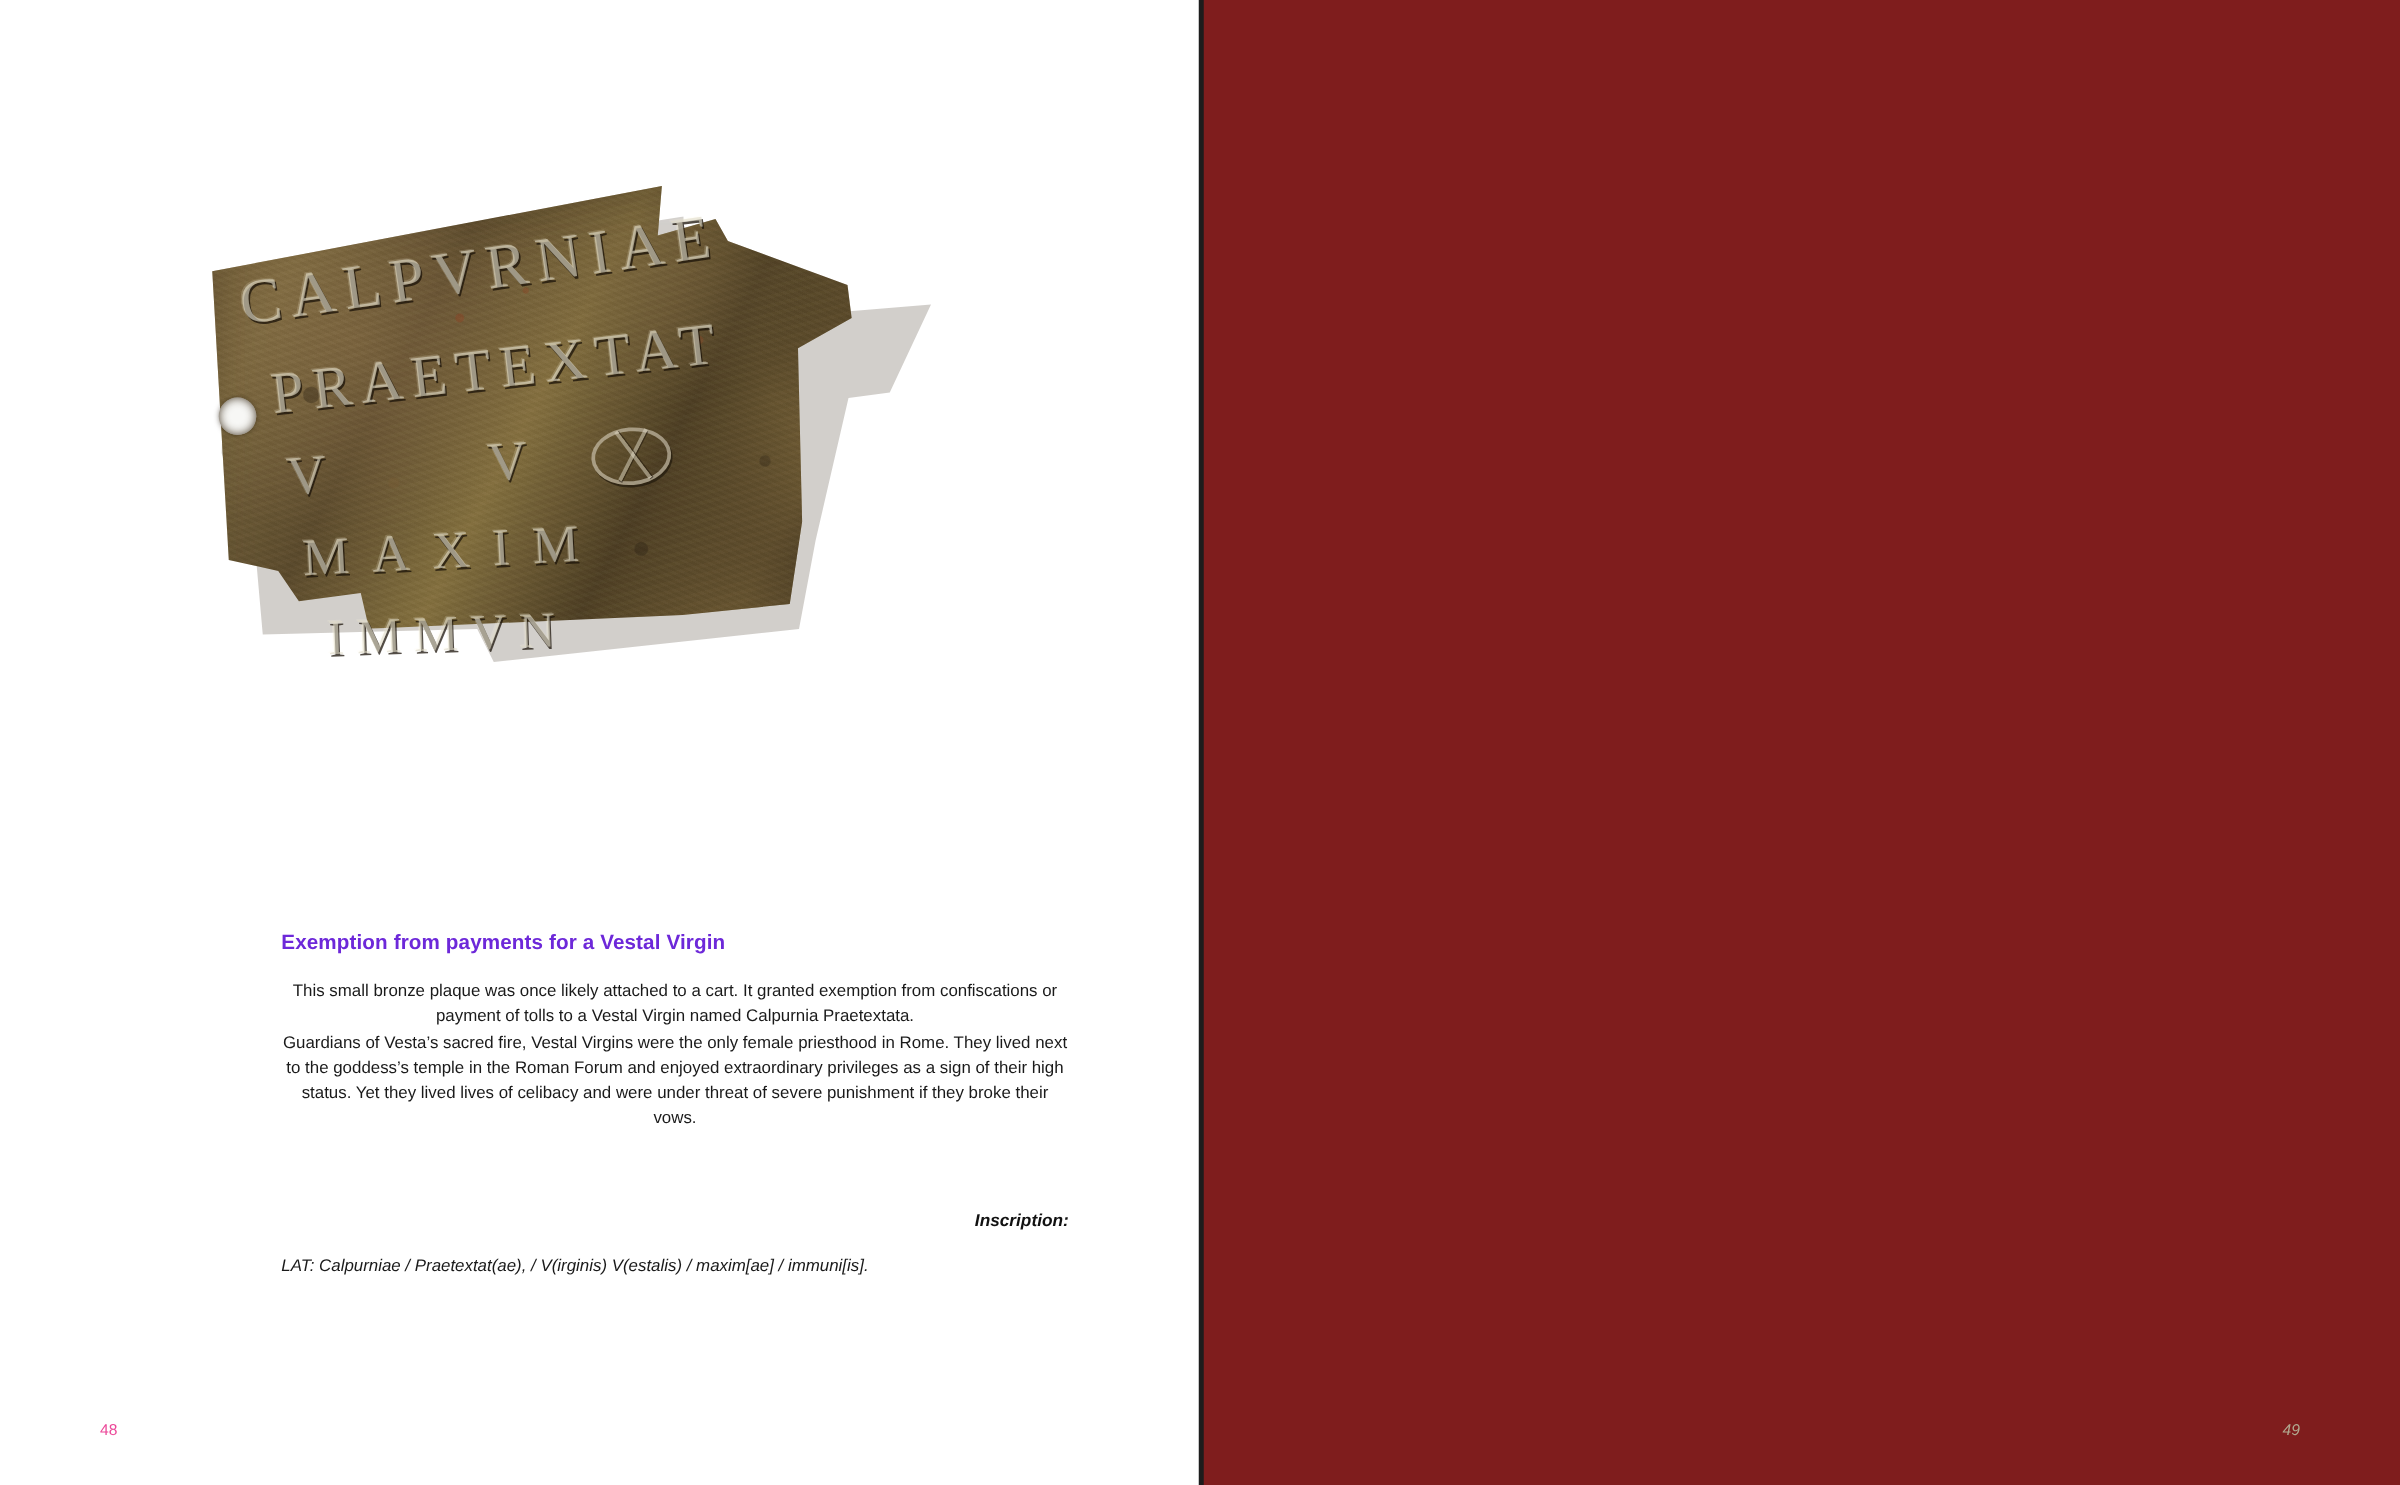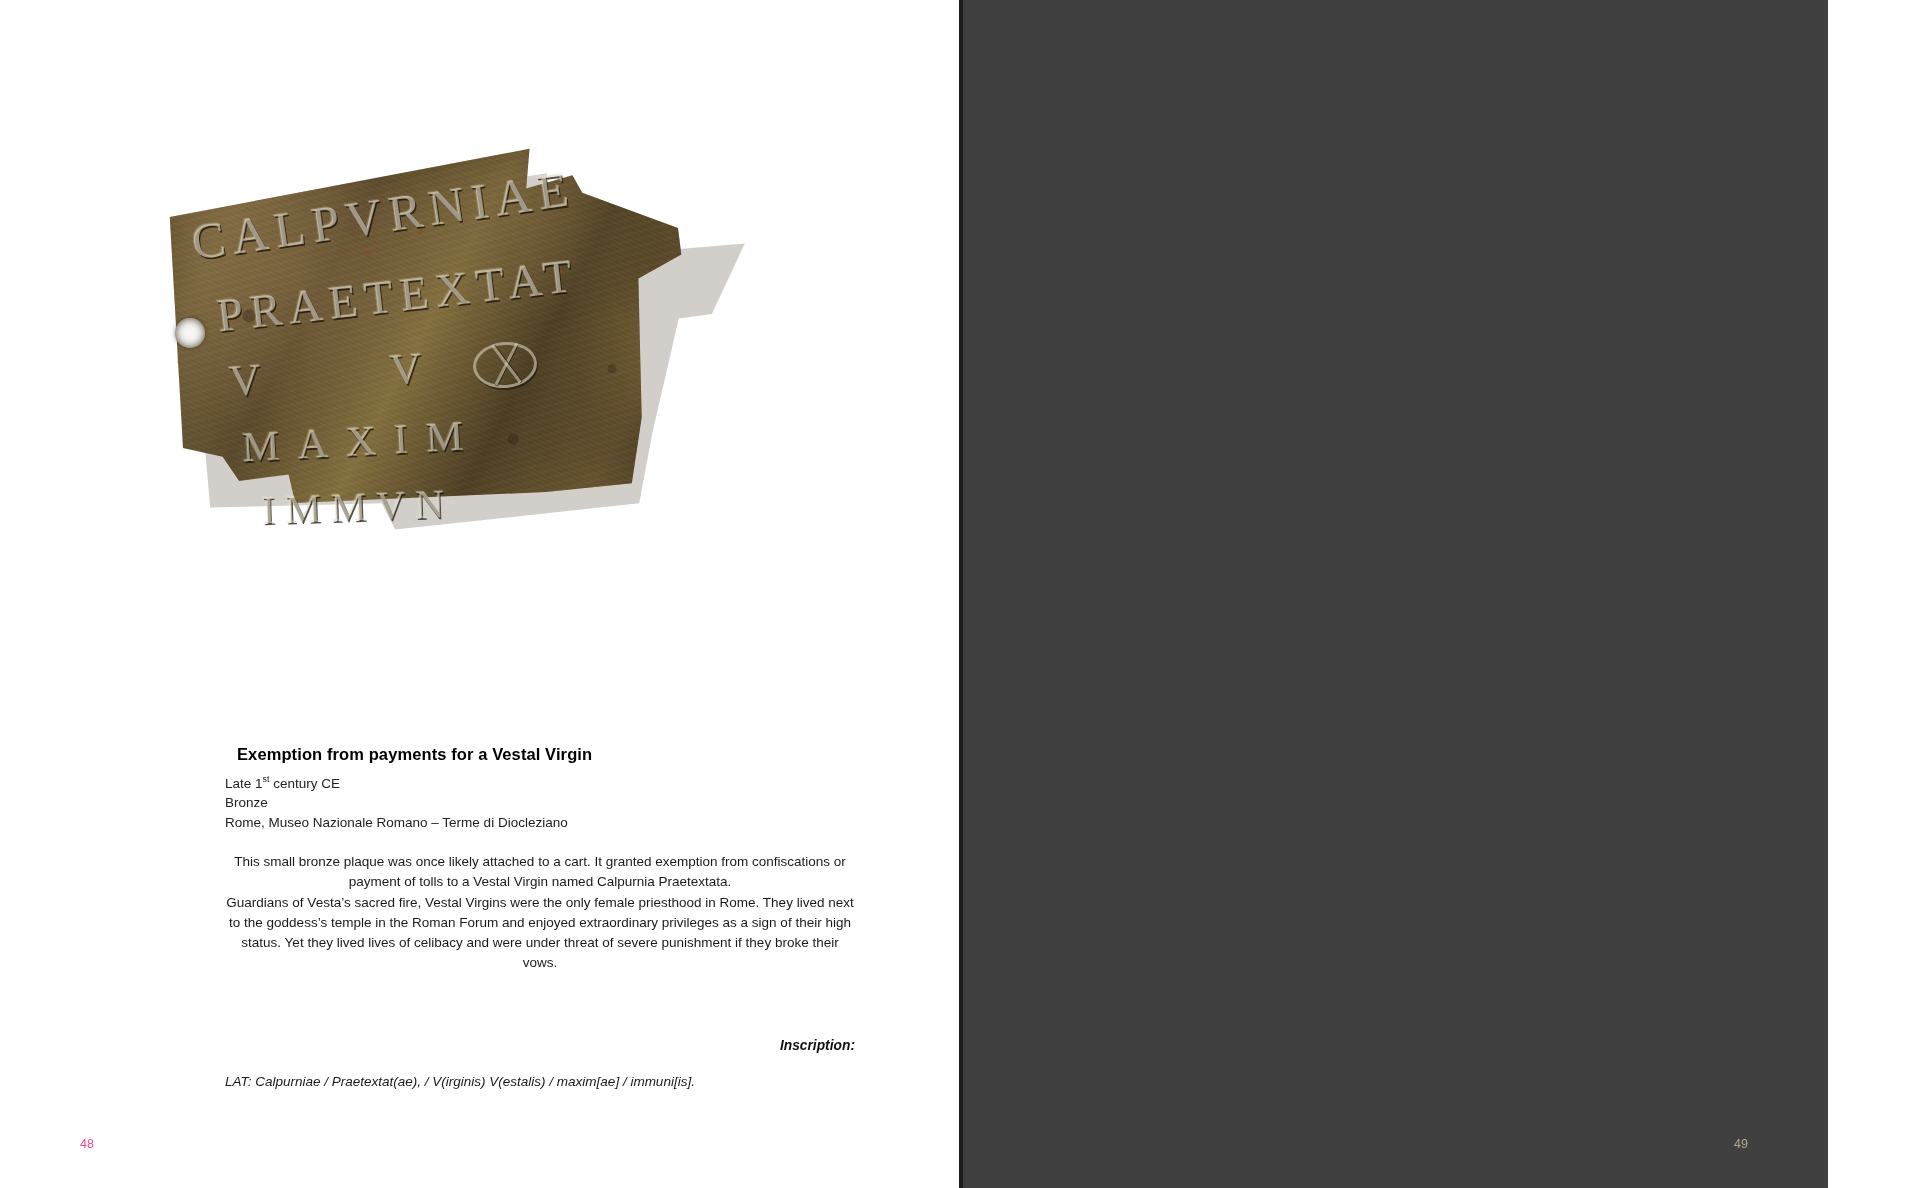--- a/index.html
+++ b/index.html
@@ -147,22 +147,22 @@
 
   .caption-block {
     position: absolute;
     left: 225px;
     top: 745px;
     width: 630px;
   }
   .cap-title {
     font-size: 16.5px;
     font-weight: bold;
-    color: #000000;
-    margin: 0 0 9px 12px;
+    color: #6d28d9;
+    margin: 0 0 9px 0;
     letter-spacing: .1px;
   }
   .cap-meta {
     font-size: 13.5px;
     color: #222;
     line-height: 1.47;
     margin: 0;
   }
   .cap-body {
     margin-top: 19px;
@@ -189,25 +189,26 @@
   .folio-left {
     position: absolute;
     left: 80px;
     bottom: 37px;
     font-size: 12.5px;
     color: #ec4899;
   }
 
   
   .page-right {
-    width: 868px;
-    height: 1188px;
-    background: #404040;
+    width: 960px;
+    height: 1188px;
+    background: #7f1d1d;
     position: relative;
     box-sizing: border-box;
+    font-style: italic;
   }
   .folio-right {
     position: absolute;
     right: 80px;
     bottom: 37px;
     font-size: 12.5px;
     color: #b1a88f;
   }
   sup { font-size: .66em; vertical-align: super; }
 </style>
@@ -232,25 +233,20 @@
           <div class="ins-line l4">MAXIM</div>
           <div class="ins-line l5">IMMVN</div>
         </div>
         <div class="rosette-mark"></div>
         <div class="hole"></div>
       </div>
     </div>
 
     <div class="caption-block">
       <div class="cap-title">Exemption from payments for a Vestal Virgin</div>
-      <div class="cap-meta">
-        <div><span>Late 1</span><sup>st</sup><span> century CE</span></div>
-        <div>Bronze</div>
-        <div>Rome, Museo Nazionale Romano – Terme di Diocleziano</div>
-      </div>
       <div class="cap-body">
         <p style="white-space: pre-line;">This small bronze plaque was once likely attached to a cart. It granted exemption from confiscations or payment of tolls to a Vestal Virgin named Calpurnia Praetextata.
 Guardians of Vesta’s sacred fire, Vestal Virgins were the only female priesthood in Rome. They lived next to the goddess’s temple in the Roman Forum and enjoyed extraordinary privileges as a sign of their high status. Yet they lived lives of celibacy and were under threat of severe punishment if they broke their vows.</p>
       </div>
 
       <div class="inscription-head">Inscription:</div>
       <div class="inscription-lines">
         <div>LAT: Calpurniae / Praetextat(ae), / V(irginis) V(estalis) / maxim[ae] / immuni[is].</div>
       </div>
     </div>

